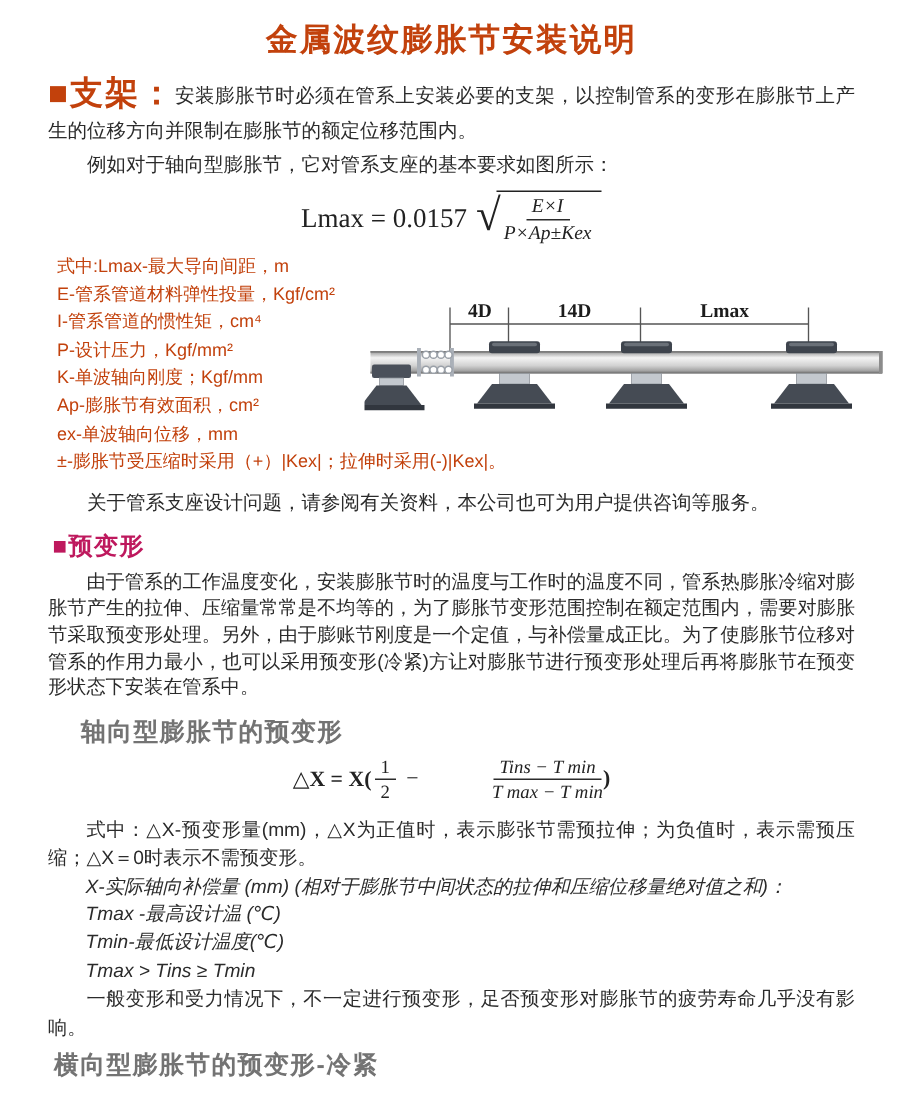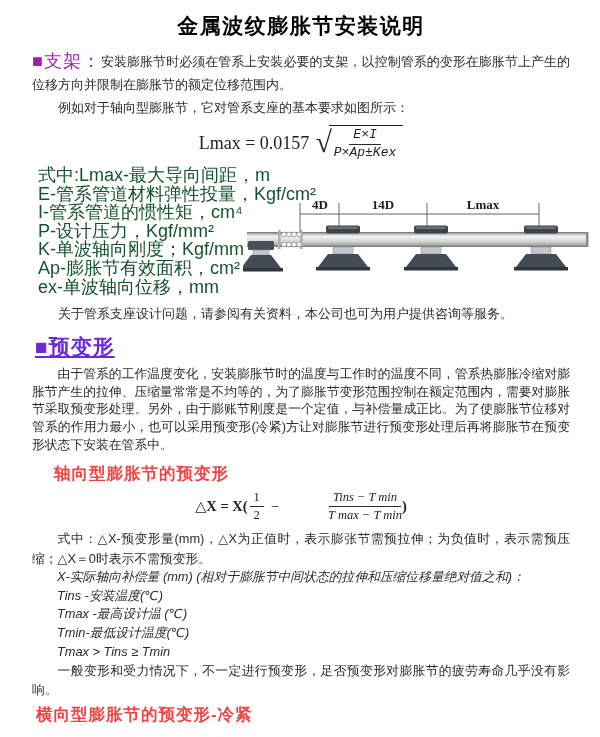--- a/index.html
+++ b/index.html
@@ -6,61 +6,61 @@
   body{
     width:600px;height:737px;overflow:hidden;background:#ffffff;
     font-family:"Liberation Sans","DejaVu Sans",sans-serif;
     color:#2b2b2b;
     -webkit-font-smoothing:antialiased;
   }
   .page{position:relative;width:600px;height:737px;padding:10px 30px 0 32px;box-sizing:border-box;}
 
   .title{
     margin:2px 0 10px;text-align:center;
-    font-size:21px;font-weight:bold;color:#000000;letter-spacing:1.5px;
+    font-size:21px;font-weight:bold;color:#c2410c;letter-spacing:1.5px;
   }
 
   .para{margin:0;font-size:13px;line-height:23px;text-align:justify;}
   .indent{text-indent:2em;}
   .lead{
-    color:#a21caf;font-weight:normal;font-size:18px;
+    color:#c2410c;font-weight:bold;font-size:22px;
     letter-spacing:1px;vertical-align:-1px;
   }
 
   
   .formula{
     display:flex;justify-content:center;align-items:center;
     font-family:"Liberation Serif","DejaVu Serif",serif;color:#222;
   }
   .f1{margin:5px 0 4px;min-height:38px;}
   .f1-lhs{font-weight:normal;font-size:18px;margin-right:6px;}
   .sqrt{display:inline-flex;align-items:flex-start;}
   .sqrt-sign{font-size:30px;line-height:30px;font-weight:400;margin-right:-3px;margin-top:2px;}
-  .sqrt-body{display:inline-block;border-top:1.4px solid #222;padding:2px 7px 0 5px;font-family:Liberation Mono, monospace;}
+  .sqrt-body{display:inline-block;border-top:1.4px solid #222;padding:2px 7px 0 5px;}
   .frac{display:inline-flex;flex-direction:column;align-items:center;vertical-align:middle;line-height:1.15;font-size:13px;}
   .frac .num{border-bottom:1px solid #2b2b2b;padding:0 4px 1px;}
   .frac .den{padding-top:1px;}
   .it{font-style:italic;}
 
   .defs-wrap{position:relative;margin-top:2px;}
-  .deflist{font-size:18px;line-height:18.6px;color:#14532d;}
+  .deflist{font-size:12px;line-height:18.6px;color:#c2410c;}
   .defline{margin-left:6px;white-space:nowrap;}
   .defline.sub{}
   .diagram{position:absolute;left:211px;top:26px;}
 
   .note{margin-top:8px;line-height:19px;}
 
   .sec{
     margin:10px 0 4px;margin-left:3px;
-    font-size:21px;font-weight:bold;color:#6d28d9;letter-spacing:1px;text-decoration:underline;
+    font-size:16px;font-weight:bold;color:#be185d;letter-spacing:1px;
   }
   .tight{font-size:12.8px;line-height:17.6px;}
 
   .sub1,.sub2{
-    font-size:16.5px;font-weight:bold;color:#ef4444;letter-spacing:1px;margin:0;
+    font-size:16.5px;font-weight:bold;color:#737373;letter-spacing:1px;margin:0;
   }
   .sub1{margin:10px 0 2px 22px;}
   .sub2{margin:5px 0 0 4px;}
 
   .f2{margin:4px 0 6px;min-height:34px;font-size:14.5px;}
   .f2-lhs,.f2-rhs{font-weight:bold;font-size:14.5px;}
   .f2-op{margin:0 5px;}
   .f2 .frac{font-size:12.5px;margin-left:44px;}
 
   .axlines{font-size:12.8px;line-height:18.6px;}
@@ -92,20 +92,21 @@
 
   <div class="defs-wrap">
     <div class="deflist">
       <div class="defline">式中:Lmax-最大导向间距，m</div>
       <div class="defline sub">E-管系管道材料弹性投量，Kgf/cm²</div>
       <div class="defline sub">I-管系管道的惯性矩，cm⁴</div>
       <div class="defline sub">P-设计压力，Kgf/mm²</div>
       <div class="defline sub">K-单波轴向刚度；Kgf/mm</div>
       <div class="defline sub">Ap-膨胀节有效面积，cm²</div>
       <div class="defline sub">ex-单波轴向位移，mm</div>
+      <div class="defline sub">±-膨胀节受压缩时采用（+）|Kex|；拉伸时采用(-)|Kex|。</div>
     </div>
 
     <svg class="diagram" width="352" height="100" viewBox="0 0 352 100">
       <defs>
         <linearGradient id="pipeGrad" x1="0" y1="0" x2="0" y2="1">
           <stop offset="0" stop-color="#8f8f8f"></stop>
           <stop offset="0.3" stop-color="#f4f4f4"></stop>
           <stop offset="0.65" stop-color="#d2d2d2"></stop>
           <stop offset="1" stop-color="#8a8a8a"></stop>
         </linearGradient>
@@ -192,21 +193,20 @@
       <span class="num">Tins − T min</span>
       <span class="den">T max − T min</span>
     </span>
     <span class="f2-rhs">)</span>
   </div>
 
   <p class="para indent tight" style="line-height:19.5px">式中：△X-预变形量(mm)，△X为正值时，表示膨张节需预拉伸；为负值时，表示需预压缩；△X＝0时表示不需预变形。</p>
 
   <div class="axlines">
     <div class="axline">X-实际轴向补偿量 (mm) (相对于膨胀节中间状态的拉伸和压缩位移量绝对值之和)：</div>
-    <div class="axline">Tins -安装温度(℃)</div>
     <div class="axline">Tmax -最高设计温 (℃)</div>
     <div class="axline">Tmin-最低设计温度(℃)</div>
     <div class="axline">Tmax &gt; Tins ≥ Tmin</div>
   </div>
 
   <p class="para indent tight" style="line-height:19px">一般变形和受力情况下，不一定进行预变形，足否预变形对膨胀节的疲劳寿命几乎没有影响。</p>
 
   <h3 class="sub2">横向型膨胀节的预变形-冷紧</h3>
 
 </div>

